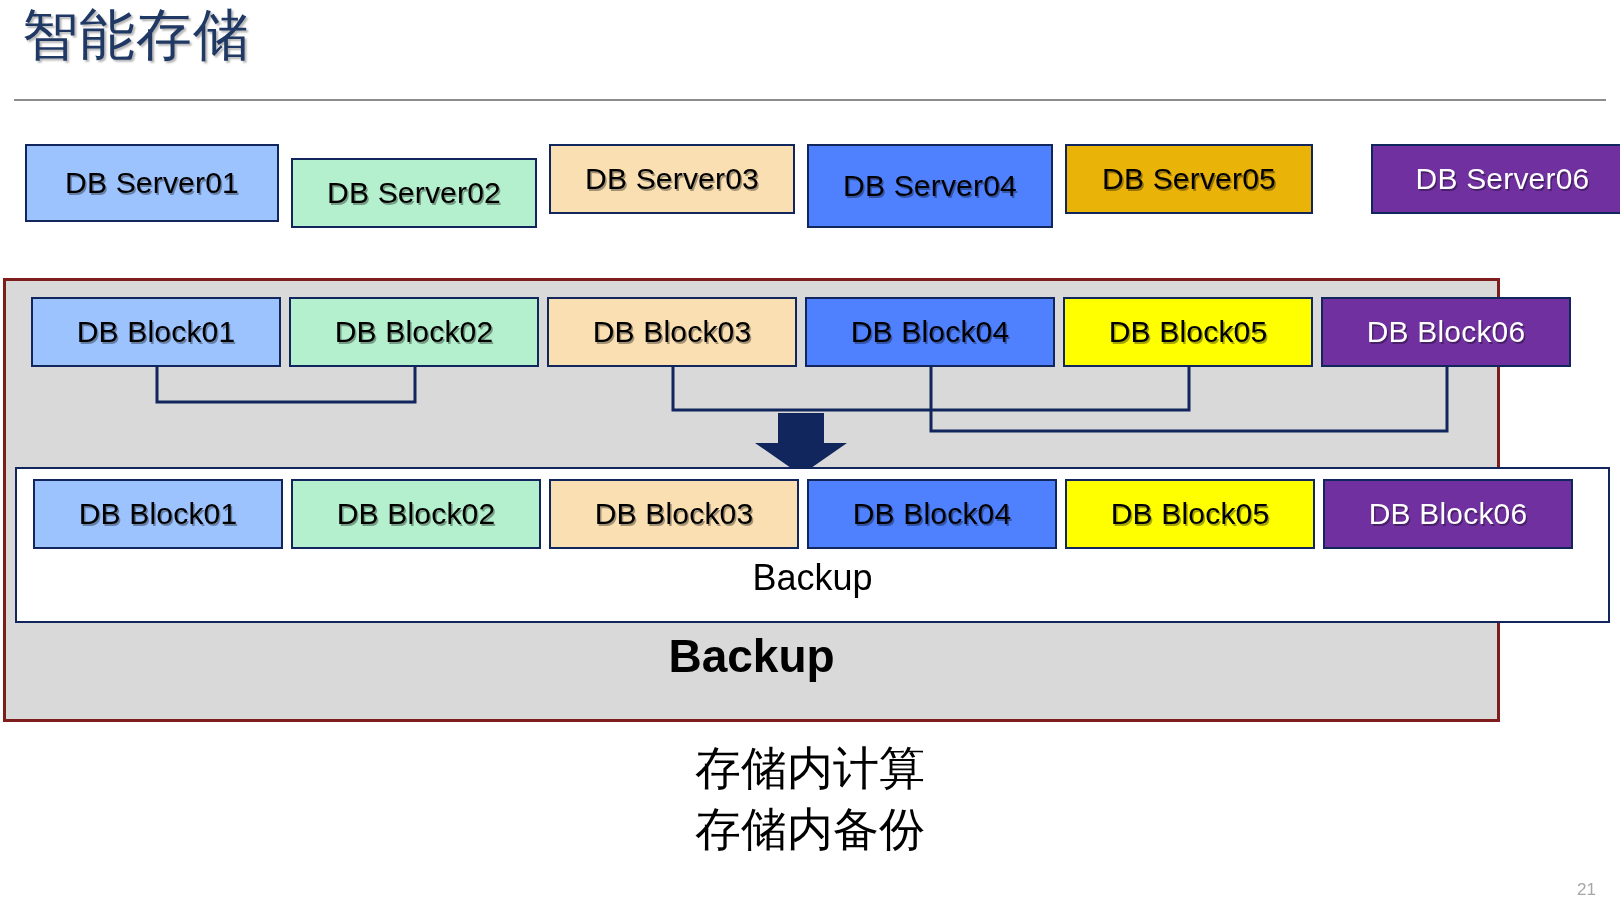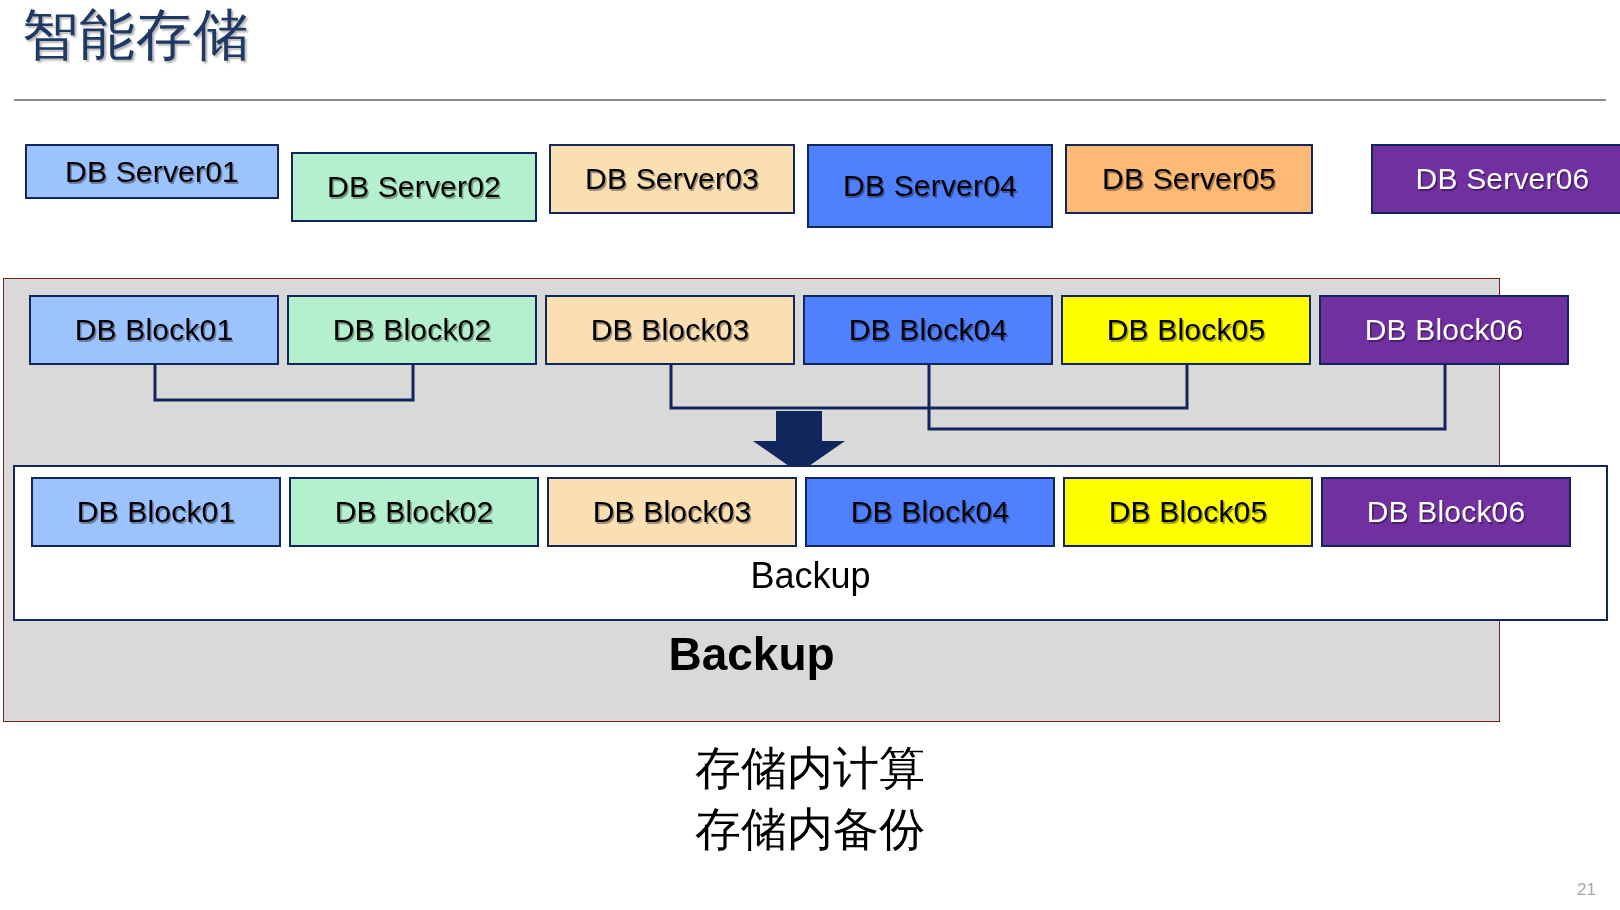--- a/index.html
+++ b/index.html
@@ -59,21 +59,21 @@
   .row-abs { position: absolute; }
 
   
   #storage-container {
     position: absolute;
     left: 3px;
     top: 278px;
     width: 1497px;
     height: 444px;
     box-sizing: border-box;
-    border: 1px solid #7f1d1d;
+    border: 3px solid #7f1d1d;
     background: #d9d9d9;
   }
 
   
   #backup-container {
     position: absolute;
     left: 9px;
     top: 186px;
     width: 1595px;
     height: 156px;
@@ -133,33 +133,33 @@
     color: #a6a6a6;
   }
 </style>
 </head>
 <body>
 
 <div id="slide-title">智能存储</div>
 <div id="title-rule"></div>
 
 <div id="server-row" class="row-abs" style="left:0; top:144px; width:1620px; height:70px;">
-    <div class="node shadow-text" style="left: 25px; top: 0px; width: 254px; height: 55px; background: rgb(157, 195, 255); color: rgb(0, 0, 0);">
+    <div class="node shadow-text" style="left: 25px; top: 0px; width: 254px; height: 78px; background: rgb(157, 195, 255); color: rgb(0, 0, 0);">
       <span>DB Server01</span>
     </div>
-    <div class="node shadow-text" style="left: 291px; top: 8px; width: 246px; height: 70px; background: rgb(180, 240, 205); color: rgb(0, 0, 0);">
+    <div class="node shadow-text" style="left: 291px; top: 14px; width: 246px; height: 70px; background: rgb(180, 240, 205); color: rgb(0, 0, 0);">
       <span>DB Server02</span>
     </div>
     <div class="node shadow-text" style="left: 549px; top: 0px; width: 246px; height: 70px; background: rgb(250, 223, 178); color: rgb(0, 0, 0);">
       <span>DB Server03</span>
     </div>
     <div class="node shadow-text" style="left: 807px; top: 0px; width: 246px; height: 84px; background: rgb(79, 129, 255); color: rgb(0, 0, 0);">
       <span>DB Server04</span>
     </div>
-    <div class="node shadow-text" style="left: 1065px; top: 0px; width: 248px; height: 70px; background: #fdba74; color: rgb(0, 0, 0);">
+    <div class="node shadow-text" style="left: 1065px; top: 0px; width: 248px; height: 70px; background: #eab308; color: rgb(0, 0, 0);">
       <span>DB Server05</span>
     </div>
     <div class="node shadow-text light-text" style="left: 1323px; top: 0px; width: 263px; height: 70px; background: rgb(112, 48, 160); color: rgb(255, 255, 255); margin-left: 48px;">
       <span>DB Server06</span>
     </div>
   </div>
 
 <div id="storage-container">
 
   <svg id="connectors" viewBox="0 0 1610 444" preserveAspectRatio="none">

